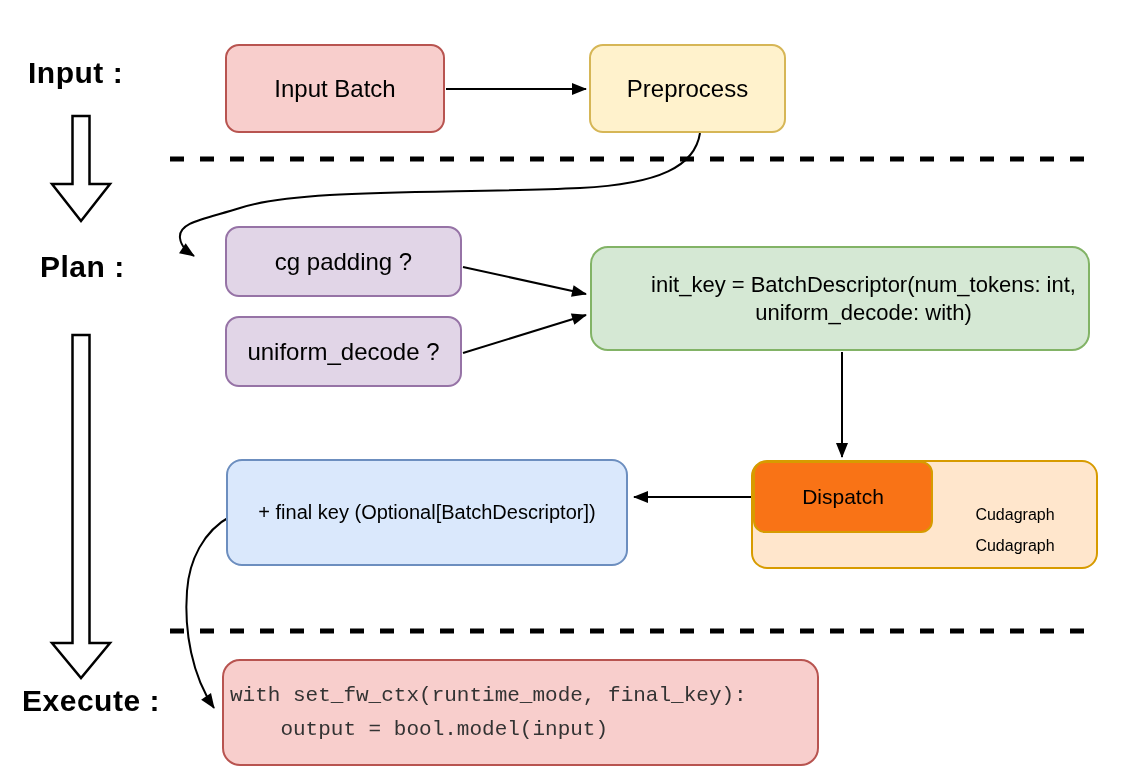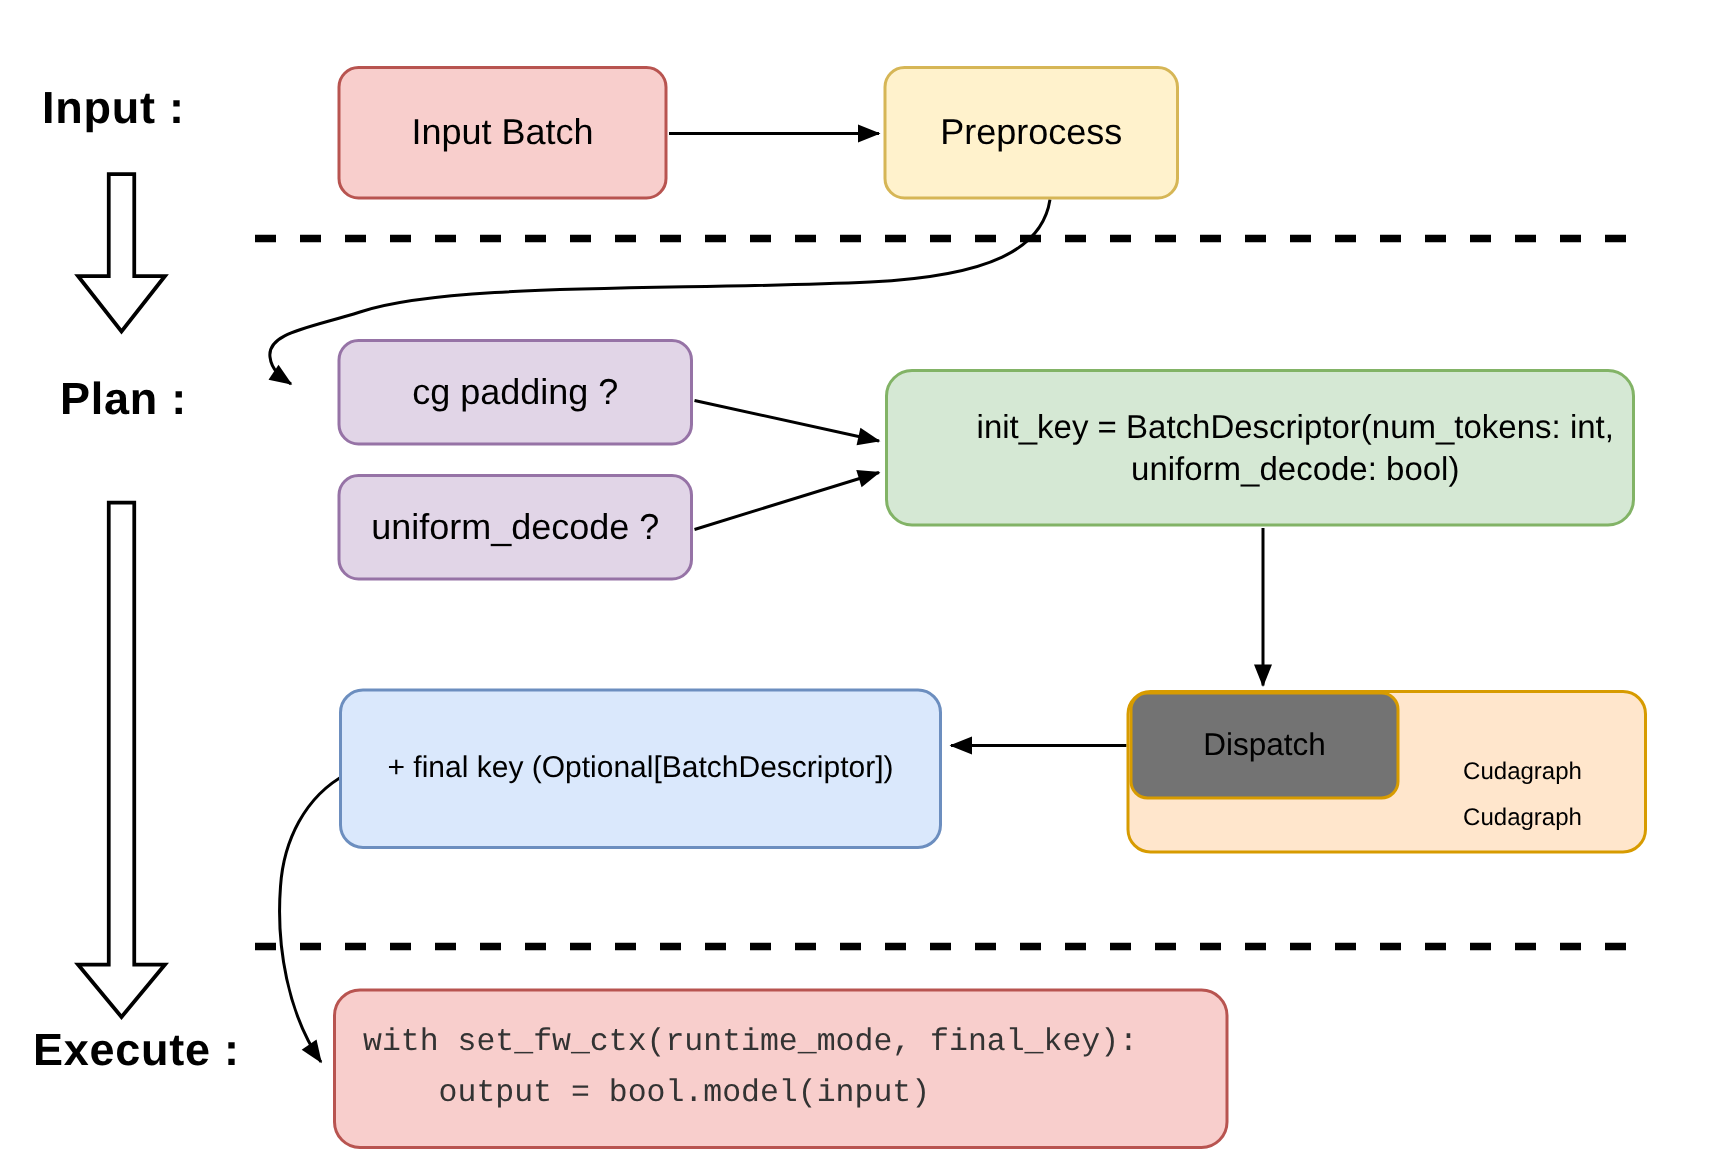--- a/index.html
+++ b/index.html
@@ -17,35 +17,35 @@
     position:absolute; box-sizing:border-box; display:flex; flex-direction:column;
     align-items:center; justify-content:center; text-align:center;
     border:2px solid #000; border-radius:14px; line-height:1.25;
   }
   .red    { background:#f8cecc; border-color:#b85450; }
   .yellow { background:#fff2cc; border-color:#d6b656; }
   .purple { background:#e1d5e7; border-color:#9673a6; }
   .green  { background:#d5e8d4; border-color:#82b366; }
   .blue   { background:#dae8fc; border-color:#6c8ebf; }
   .orange-outer { background:#ffe6cc; border-color:#d79b00; }
-  .orange-inner { background:#737373; border-color:#d79b00; }
+  .orange-inner { background:#f97316; border-color:#d79b00; }
 
   .n-input-batch { left:225px; top:28px;  width:220px; height:89px;  font-size:24px; }
   .n-preprocess  { left:589px; top:28px;  width:197px; height:89px;  font-size:24px; }
   .n-cg-padding  { left:225px; top:210px; width:237px; height:71px;  font-size:24px; }
   .n-uniform     { left:225px; top:300px; width:237px; height:71px;  font-size:24px; }
   .n-init-key    { left:590px; top:230px; width:500px; height:105px; font-size:22px; border-radius:18px;padding-left:47px; }
   .n-cuda-disp   { left:751px; top:444px; width:347px; height:109px; font-size:24px; border-radius:16px; }
   .n-dispatch    { left:753px; top:445px; width:180px; height:72px;  font-size:21px; border-radius:12px; }
   .n-runtime     { left:226px; top:443px; width:402px; height:107px; font-size:20px; border-radius:16px; }
   .n-exec-code   {
     left:222px; top:643px; width:597px; height:107px; border-radius:18px;
     align-items:flex-start; justify-content:center;
     font-family:"Liberation Mono", monospace; font-size:21px; line-height:34px;
-    color:#333; white-space:pre; padding-left:18px; text-align:left;
+    color:#333; white-space:pre; padding-left:6px; text-align:left;
   }
   .cuda-text {
     position:absolute; left:935px; top:483px; width:160px; text-align:center;
     font-size:16px; line-height:31px;
   }
 </style>
 </head>
 <body>
 
 <div class="canvas">
@@ -94,21 +94,21 @@
   <div class="node purple n-cg-padding">
     <span>cg padding ?</span>
   </div>
 
   <div class="node purple n-uniform">
     <span>uniform_decode ?</span>
   </div>
 
   <div class="node green n-init-key">
     <span>init_key = BatchDescriptor(num_tokens: int,</span>
-    <span>uniform_decode: bool)</span>
+    <span>uniform_decode: with)</span>
   </div>
 
   <div class="node orange-outer n-cuda-disp"></div>
   <div class="cuda-text">
     <div>Cudagraph</div>
     <div>Cudagraph</div>
   </div>
 
   <div class="node orange-inner n-dispatch">
     <span>Dispatch</span>

